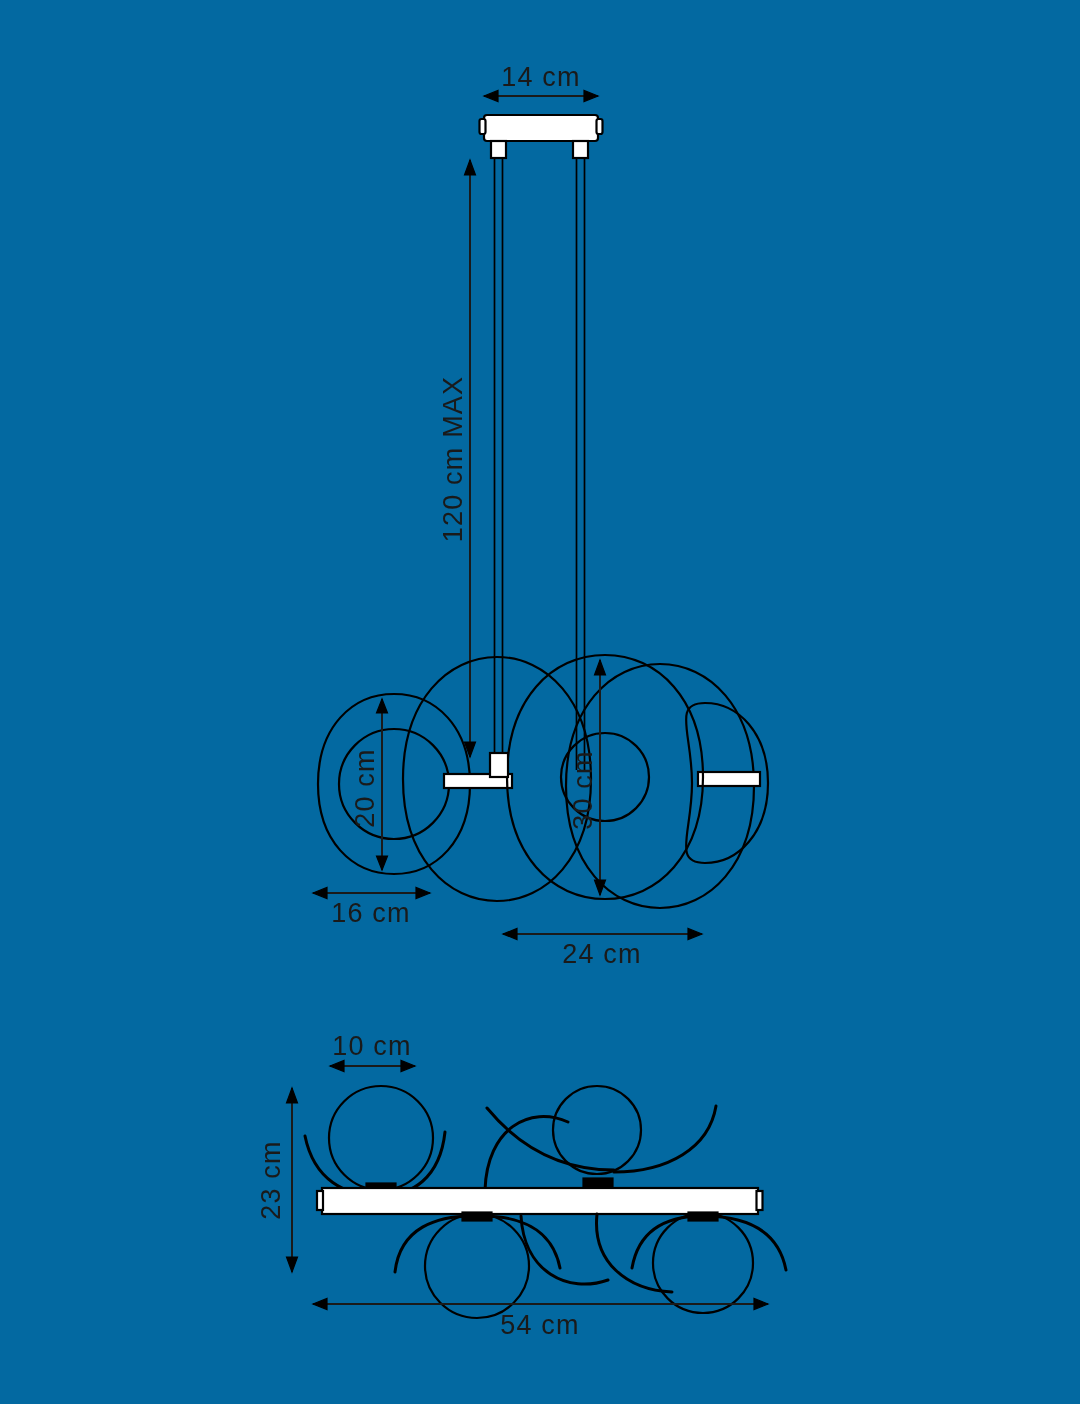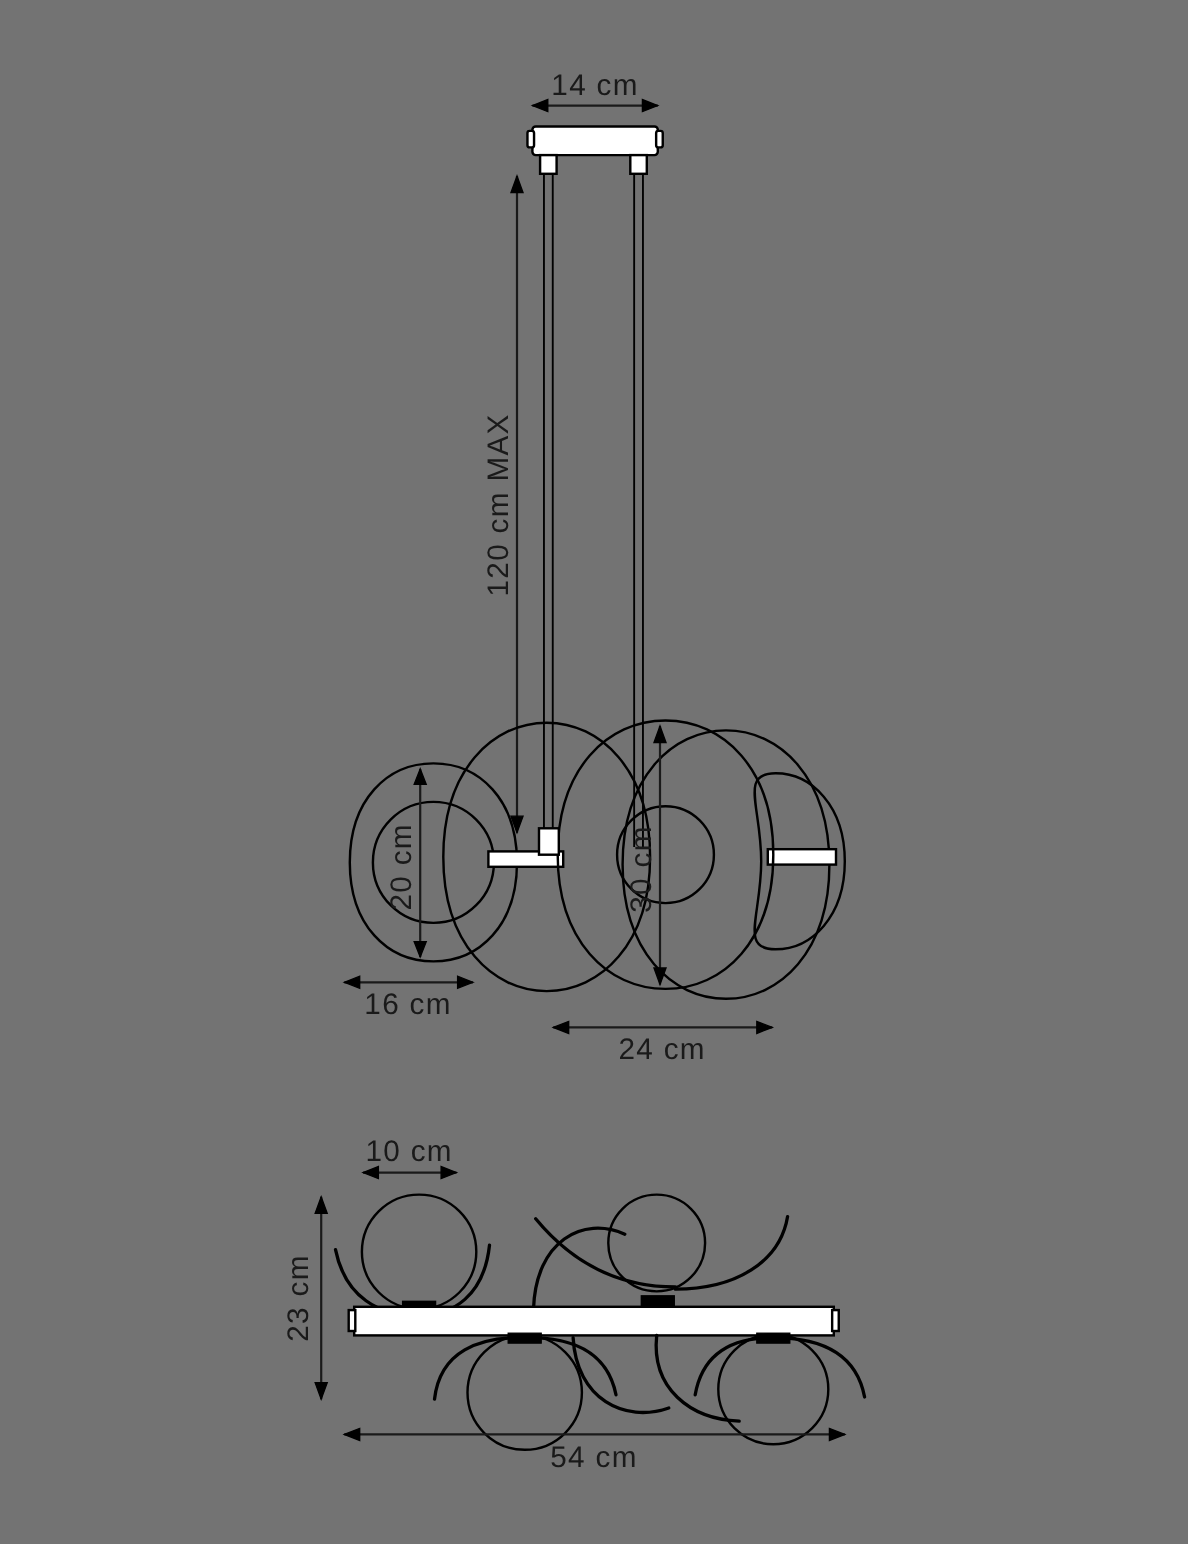--- a/index.html
+++ b/index.html
@@ -10,21 +10,21 @@
   body {
     width: 1080px;
     height: 1404px;
     font-family: "Liberation Sans", sans-serif;
     overflow: hidden;
   }
   #drawing-root {
     position: relative;
     width: 1080px;
     height: 1404px;
-    background: #737373;
+    background: #0369a1;
   }
   svg.tech-drawing {
     display: block;
     width: 1080px;
     height: 1404px;
   }
   .ln {
     fill: none;
     stroke: #000000;
     stroke-width: 2.2;

